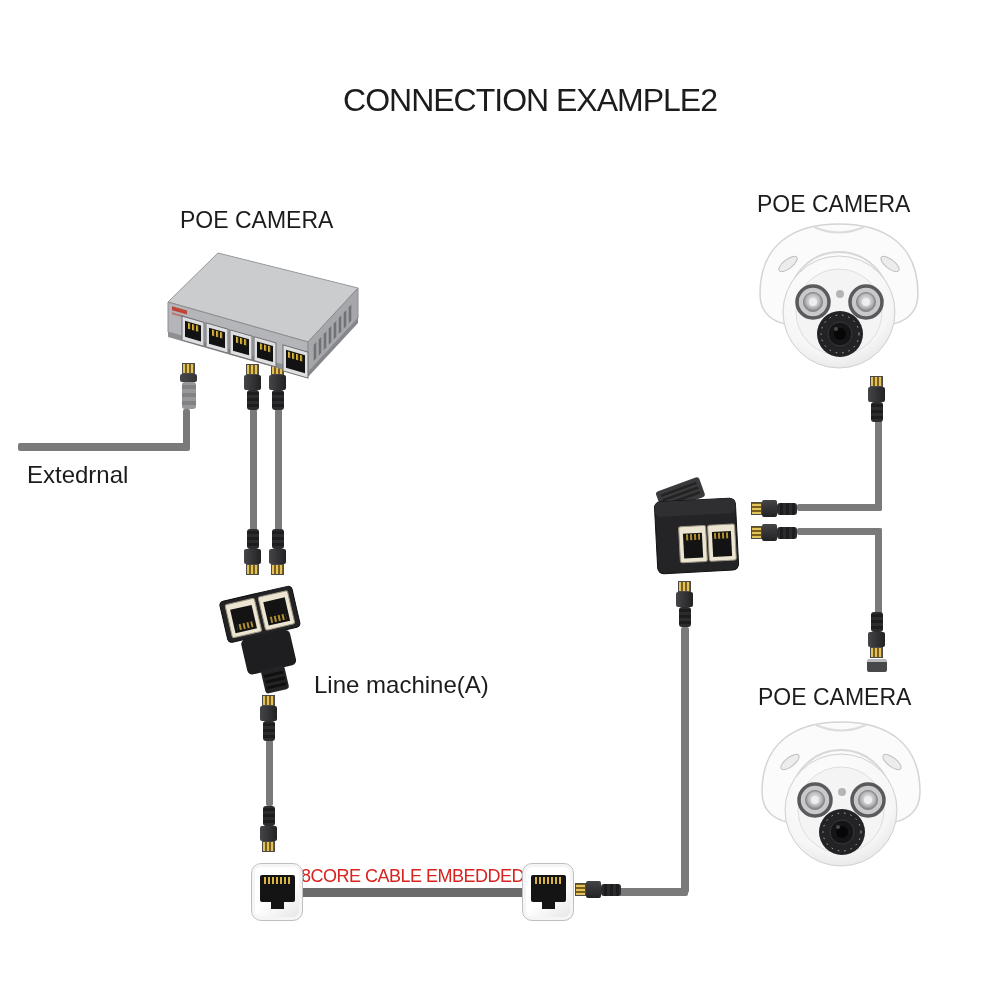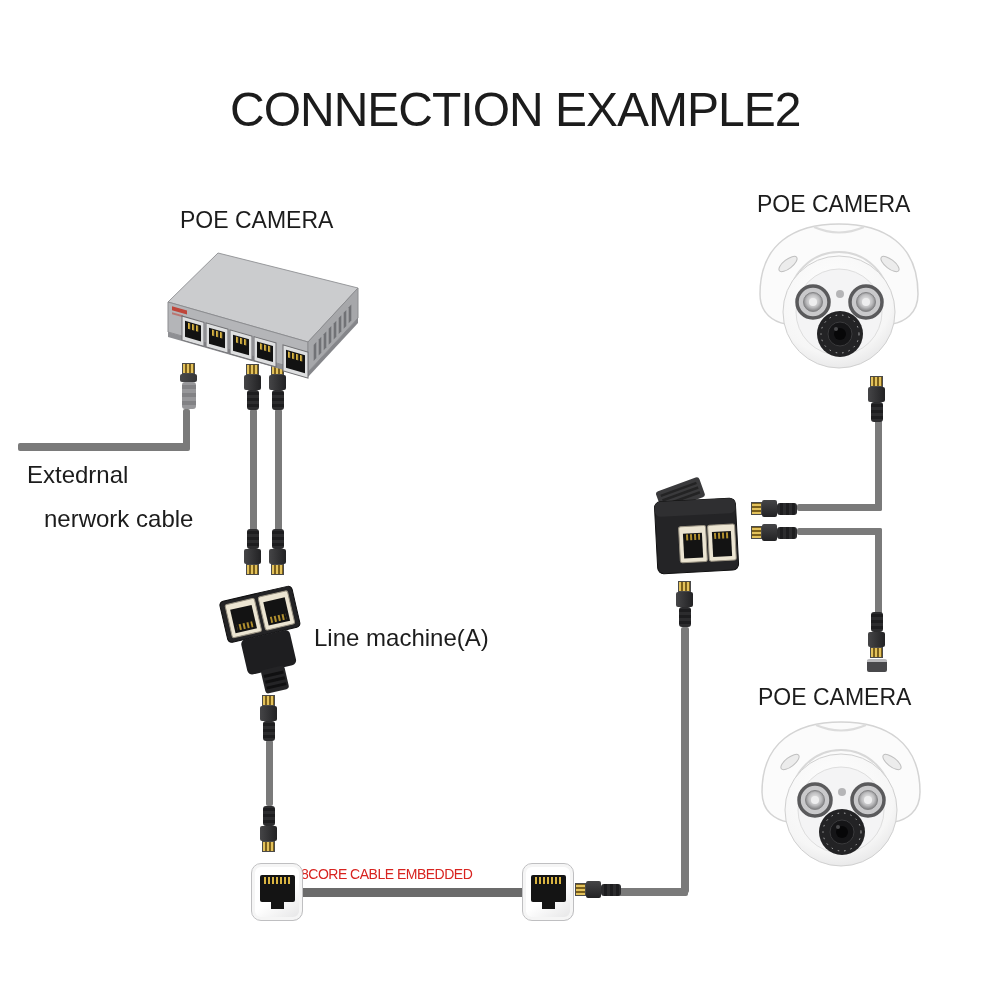--- a/index.html
+++ b/index.html
@@ -1,24 +1,24 @@
 <!DOCTYPE html>
 <html><head>
 <meta charset="utf-8">
 <style>
   * { margin:0; padding:0; box-sizing:border-box; }
   html,body { background:#ffffff; }
   body { font-family:"Liberation Sans", sans-serif; }
   .stage { position:relative; width:1000px; height:1000px; background:#ffffff; overflow:hidden; }
 
   .label { position:absolute; color:#1c1c1c; white-space:nowrap; }
-  .title { font-size:48px; letter-spacing:-1px; text-align:left; }
+  .title { font-size:32px; letter-spacing:-1px; text-align:center; }
   .lbl-24 { font-size:24px; }
   .lbl-23 { font-size:23px; }
-  .red-lbl { color:#d8231f; font-size:14px; letter-spacing:-0.5px; }
+  .red-lbl { color:#d8231f; font-size:18px; letter-spacing:-0.5px; }
 
   .cable { position:absolute; background:#7a7a7a; border-radius:2px; }
   .cable.thick { background:#6b6b6b; }
 
   
   .plug { position:absolute; display:flex; align-items:center; }
   .plug.v { flex-direction:column; width:17px; }
   .plug.h { flex-direction:row; height:17px; }
   .tipg { background:repeating-linear-gradient(90deg,#e3c25c 0 2px,#7a5f1c 2px 4px); border:1px solid #4a4a4a; }
   .plug.v .tipg { width:13px; height:11px; }
@@ -49,25 +49,24 @@
 
   <div class="label title" style="left:230px; top:82px; width:600px;">CONNECTION EXAMPLE2</div>
 
   <div class="label lbl-23" style="left:180px; top:207px;">POE CAMERA</div>
 
   <div class="label lbl-23" style="left:757px; top:191px;">POE CAMERA</div>
 
   <div class="label lbl-23" style="left:758px; top:684px;">POE CAMERA</div>
 
 
-  <div class="label lbl-24" style="left:314px; top:624px;">Line machine(A)</div>
+  <div class="label lbl-24" style="left:314px; top:671px;">Line machine(A)</div>
 
   <div class="label lbl-24" style="left:27px; top:461px;">Extedrnal</div>
 
-  <div class="label lbl-24" style="left:44px; top:505px;">nerwork cable</div>
 
   <div class="label red-lbl" style="left:301px; top:866px;">8CORE CABLE EMBEDDED</div>
 
   <div class="cable" style="left:183px; top:409px; width:7px; height:39px;"></div>
   <div class="cable" style="left:18px; top:443px; width:172px; height:8px;"></div>
   <div class="cable" style="left:250px; top:409px; width:7px; height:122px;"></div>
   <div class="cable" style="left:275px; top:409px; width:7px; height:122px;"></div>
   <div class="cable" style="left:266px; top:740px; width:7px; height:66px;"></div>
   <div class="cable thick" style="left:300px; top:888px; width:225px; height:9px;"></div>
   <div class="cable" style="left:616px; top:888px; width:72px; height:8px;"></div>

